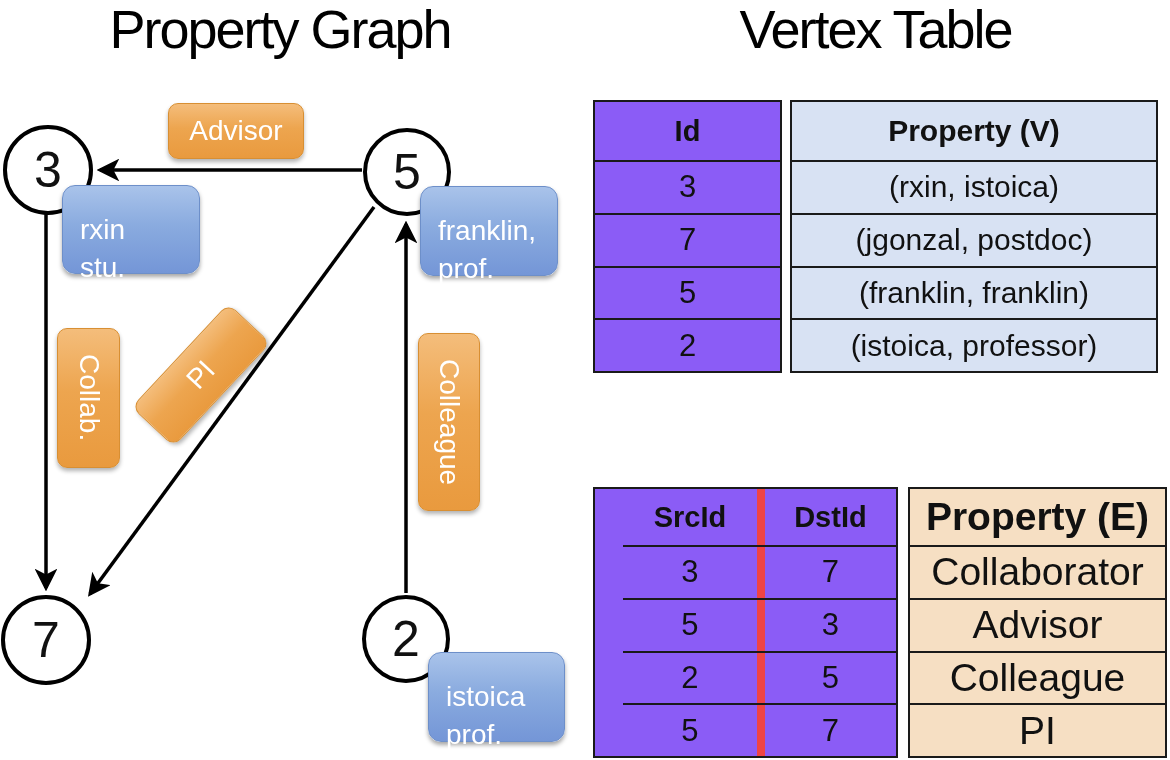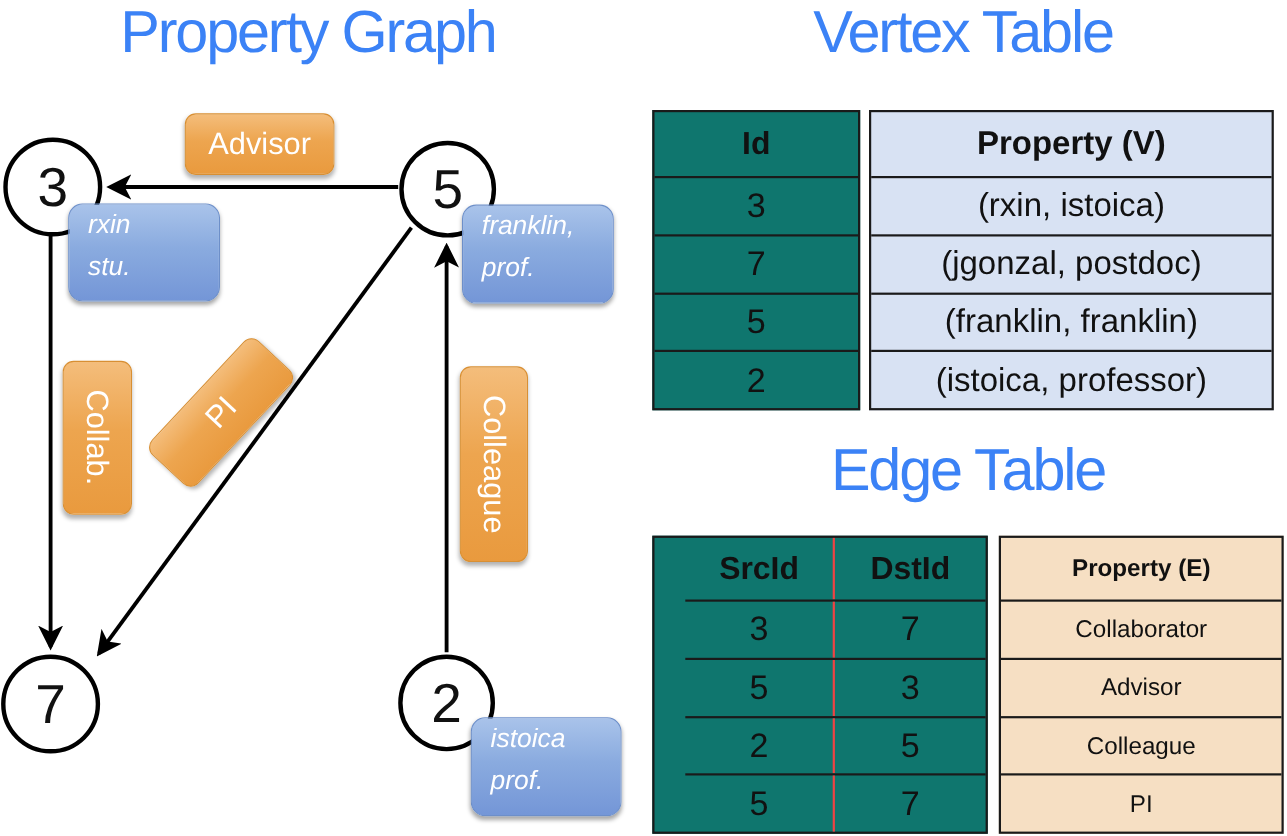--- a/index.html
+++ b/index.html
@@ -2,21 +2,21 @@
 <html><head>
 <meta charset="utf-8">
 <style>
   html,body { margin:0; padding:0; background:#ffffff; }
   #canvas {
     position:relative; width:1170px; height:760px; overflow:hidden;
     font-family:"Liberation Sans", sans-serif; background:#ffffff; color:#111;
   }
   .title {
     position:absolute; text-align:center; font-size:54px; line-height:58px;
-    font-weight:300; letter-spacing:-2px; color:#3b82f6;
+    font-weight:300; letter-spacing:-2px; color:#000000;
   }
   #graph-title  { left:0;   top:18;  width:560px; }
   #vertex-title { left:593px; top:16; width:565px; }
   #edge-title   { left:593px; top:398px; width:574px; }
 
   
   #edge-svg { position:absolute; left:0; top:0; width:585px; height:760px; }
 
   .vertex-circle {
     position:absolute; border:4px solid #000; border-radius:50%; background:#fff;
@@ -25,21 +25,21 @@
   }
   #vertex-3 { left:3px;   top:125px; width:82px; height:82px; }
   #vertex-5 { left:363px; top:128px; width:80px; height:80px; }
   #vertex-7 { left:1px;   top:595px; width:82px; height:82px; }
   #vertex-2 { left:362px; top:595px; width:80px; height:80px; }
 
   .vprop {
     position:absolute; border-radius:13px; color:#fff;
     background:linear-gradient(180deg,#a9c3ea 0%, #8aabdf 45%, #7496d7 100%);
     border:1px solid #6d8fc9; box-shadow:0 3px 4px rgba(0,0,0,0.35);
-    font-size:24px; line-height:38px; padding:0 0 0 17px; box-sizing:border-box;font-style:italic;
+    font-size:28px; line-height:38px; padding:25px 0 0 17px; box-sizing:border-box;
   }
   #vprop-3 { left:62px;  top:185px; width:138px; height:89px; }
   #vprop-5 { left:420px; top:186px; width:138px; height:90px; }
   #vprop-7 { left:62px;  top:650px; width:141px; height:91px; }
   #vprop-2 { left:428px; top:652px; width:137px; height:90px; }
 
   .elabel {
     position:absolute; border-radius:10px; color:#fff;
     background:linear-gradient(180deg,#f4bd7b 0%, #eda54f 45%, #e99a3e 100%);
     border:1px solid #d88f33; box-shadow:0 3px 4px rgba(0,0,0,0.3);
@@ -49,57 +49,56 @@
   #elabel-collab    { left:57px;  top:328px; width:61px;  height:138px;
                       writing-mode:vertical-rl; }
   #elabel-colleague { left:418px; top:333px; width:60px;  height:176px;
                       writing-mode:vertical-rl; }
   #elabel-pi        { left:130px; top:346px; width:140px; height:56px;
                       transform:rotate(-47deg); }
 
   
   .tbl {
     position:absolute; display:flex; flex-direction:column;
-    border:2px solid #1a1a1a; box-sizing:border-box; background:#0f766e;
+    border:2px solid #1a1a1a; box-sizing:border-box; background:#8b5cf6;
   }
   .tbl .row {
     flex:1; display:flex; align-items:center; justify-content:center;
     font-size:31px; border-top:2px solid #1a1a1a;
   }
   .tbl .row:first-child { border-top:none; }
   .tbl .hdr { font-weight:bold; font-size:29px; }
   .split { justify-content:flex-start; padding:0;margin-left:28px; }
   .split .cell {
     height:100%; display:flex; align-items:center; justify-content:center;
     box-sizing:border-box;
   }
-  .split .cell + .cell { border-left:2px solid #ef4444; }
+  .split .cell + .cell { border-left:8px solid #ef4444; }
 
   #vertex-id-table   { left:593px; top:100px; width:189px; height:273px; }
   #vertex-id-table .row:first-child { flex:0 0 58px; }
   #vertex-prop-table { left:790px; top:100px; width:368px; height:273px; background:#d8e2f3; }
   #vertex-prop-table .row:first-child { flex:0 0 58px; }
   #vertex-prop-table .row { font-size:30px; }
 
   #edge-srcdst-table { left:593px; top:487px; width:305px; height:271px; }
   #edge-srcdst-table .row:first-child { flex:0 0 56px; }
   #edge-srcdst-table .cell:nth-child(1) { width:148px; }
   #edge-srcdst-table .cell:nth-child(2) { width:153px; }
   #edge-prop-table   { left:908px; top:487px; width:259px; height:271px; background:#f6dfc3; }
   #edge-prop-table .row:first-child { flex:0 0 56px; }
-  #edge-prop-table .row { font-size:22px; }
+  #edge-prop-table .row { font-size:39px; }
 </style>
 </head>
 <body>
 
 <div id="canvas">
 
   <div id="graph-title" class="title">Property Graph</div>
   <div id="vertex-title" class="title">Vertex Table</div>
-  <div id="edge-title" class="title">Edge Table</div>
 
   <svg id="edge-svg" viewBox="0 0 585 760">
     <defs>
       <marker id="arrow" viewBox="0 0 10 10" refX="8.5" refY="5" markerWidth="6.5" markerHeight="6.5" orient="auto">
         <path d="M0,0 L10,5 L0,10 L2.6,5 Z" fill="#000"></path>
       </marker>
     </defs>
     <line x1="362" y1="170" x2="100" y2="170" stroke="#000" stroke-width="3.5" marker-end="url(#arrow)"></line>
     <line x1="46" y1="213" x2="46" y2="588" stroke="#000" stroke-width="3.5" marker-end="url(#arrow)"></line>
     <line x1="374" y1="207" x2="90" y2="594" stroke="#000" stroke-width="3.5" marker-end="url(#arrow)"></line>

